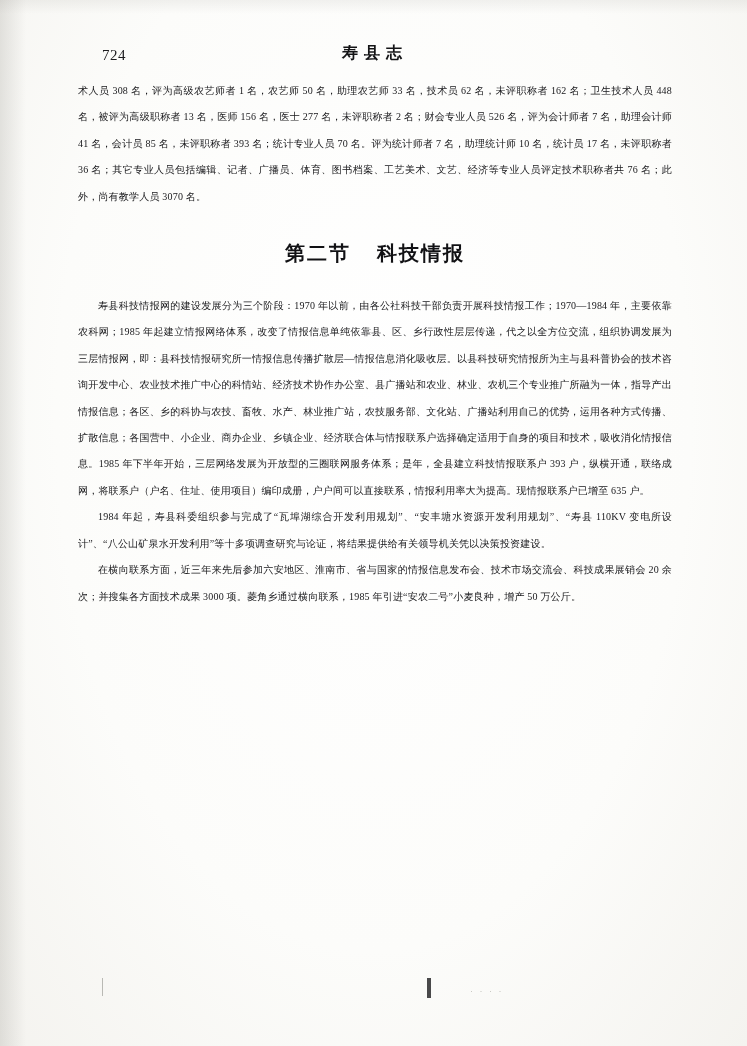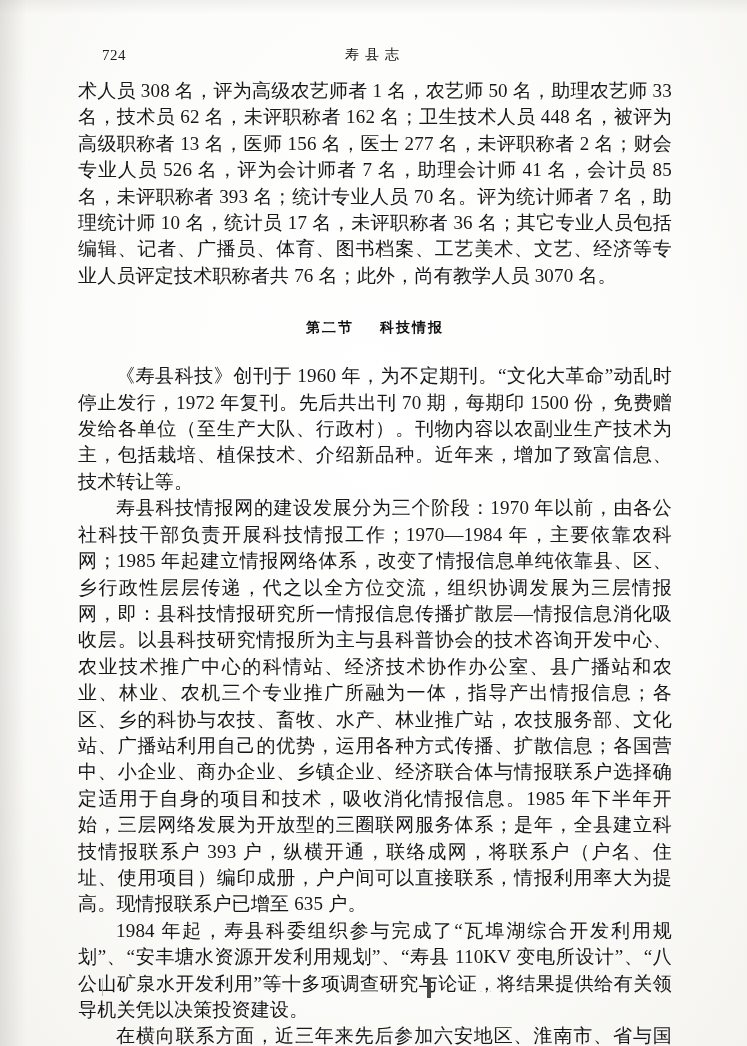--- a/index.html
+++ b/index.html
@@ -39,45 +39,45 @@
     font-size: 15px;
     letter-spacing: 0.5px;
     color: #1c1c1e;
     padding-left: 24px;
   }
   .running-title {
     position: absolute;
     left: 0;
     right: 0;
     text-align: center;
-    font-size: 14px;
-    font-weight: normal;
+    font-size: 16px;
+    font-weight: bold;
     letter-spacing: 6px;
     color: #141416;
   }
   
   .body {
     margin-top: 14px;
   }
   p.para {
     margin: 0;
-    font-size: 19px;
+    font-size: 10px;
     line-height: 26.4px;
     text-align: justify;
     text-justify: inter-ideograph;
     letter-spacing: 0.2px;
     color: #17171a;
   }
   p.indent {
     text-indent: 2em;
   }
   .section-title {
     margin: 30px 0 26px 0;
     text-align: center;
-    font-size: 14px;
+    font-size: 20px;
     font-weight: bold;
     letter-spacing: 2px;
     color: #111114;
   }
   .section-title .gap {
     display: inline-block;
     width: 26px;
   }
   
   .footer-marks {
@@ -142,21 +142,20 @@
     </div>
 
     <div class="body">
 
       <p class="para">术人员 308 名，评为高级农艺师者 1 名，农艺师 50 名，助理农艺师 33 名，技术员 62 名，未评职称者 162 名；卫生技术人员 448 名，被评为高级职称者 13 名，医师 156 名，医士 277 名，未评职称者 2 名；财会专业人员 526 名，评为会计师者 7 名，助理会计师 41 名，会计员 85 名，未评职称者 393 名；统计专业人员 70 名。评为统计师者 7 名，助理统计师 10 名，统计员 17 名，未评职称者 36 名；其它专业人员包括编辑、记者、广播员、体育、图书档案、工艺美术、文艺、经济等专业人员评定技术职称者共 76 名；此外，尚有教学人员 3070 名。</p>
 
       <div class="section-title">
         <span>第二节</span><span class="gap"></span><span>科技情报</span>
       </div>
 
-      <p class="para indent">《寿县科技》创刊于 1960 年，为不定期刊。“文化大革命”动乱时停止发行，1972 年复刊。先后共出刊 70 期，每期印 1500 份，免费赠发给各单位（至生产大队、行政村）。刊物内容以农副业生产技术为主，包括栽培、植保技术、介绍新品种。近年来，增加了致富信息、技术转让等。</p>
       <p class="para indent">寿县科技情报网的建设发展分为三个阶段：1970 年以前，由各公社科技干部负责开展科技情报工作；1970—1984 年，主要依靠农科网；1985 年起建立情报网络体系，改变了情报信息单纯依靠县、区、乡行政性层层传递，代之以全方位交流，组织协调发展为三层情报网，即：县科技情报研究所一情报信息传播扩散层—情报信息消化吸收层。以县科技研究情报所为主与县科普协会的技术咨询开发中心、农业技术推广中心的科情站、经济技术协作办公室、县广播站和农业、林业、农机三个专业推广所融为一体，指导产出情报信息；各区、乡的科协与农技、畜牧、水产、林业推广站，农技服务部、文化站、广播站利用自己的优势，运用各种方式传播、扩散信息；各国营中、小企业、商办企业、乡镇企业、经济联合体与情报联系户选择确定适用于自身的项目和技术，吸收消化情报信息。1985 年下半年开始，三层网络发展为开放型的三圈联网服务体系；是年，全县建立科技情报联系户 393 户，纵横开通，联络成网，将联系户（户名、住址、使用项目）编印成册，户户间可以直接联系，情报利用率大为提高。现情报联系户已增至 635 户。</p>
       <p class="para indent">1984 年起，寿县科委组织参与完成了“瓦埠湖综合开发利用规划”、“安丰塘水资源开发利用规划”、“寿县 110KV 变电所设计”、“八公山矿泉水开发利用”等十多项调查研究与论证，将结果提供给有关领导机关凭以决策投资建设。</p>
       <p class="para indent">在横向联系方面，近三年来先后参加六安地区、淮南市、省与国家的情报信息发布会、技术市场交流会、科技成果展销会 20 余次；并搜集各方面技术成果 3000 项。菱角乡通过横向联系，1985 年引进“安农二号”小麦良种，增产 50 万公斤。</p>
 
     </div>
 
     <div class="footer-marks">
       <div class="tick-left"></div>
       <div class="tick-mid"></div>
       <div class="smudge">· · · ·</div>

